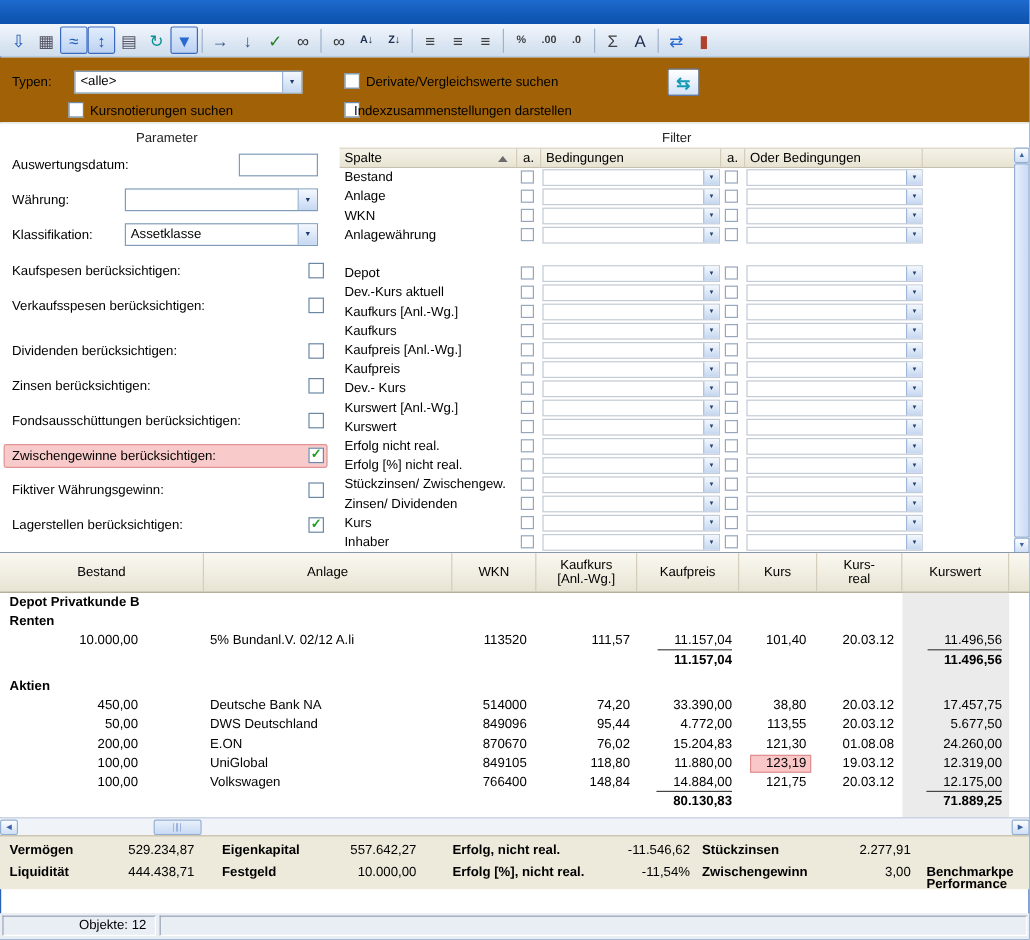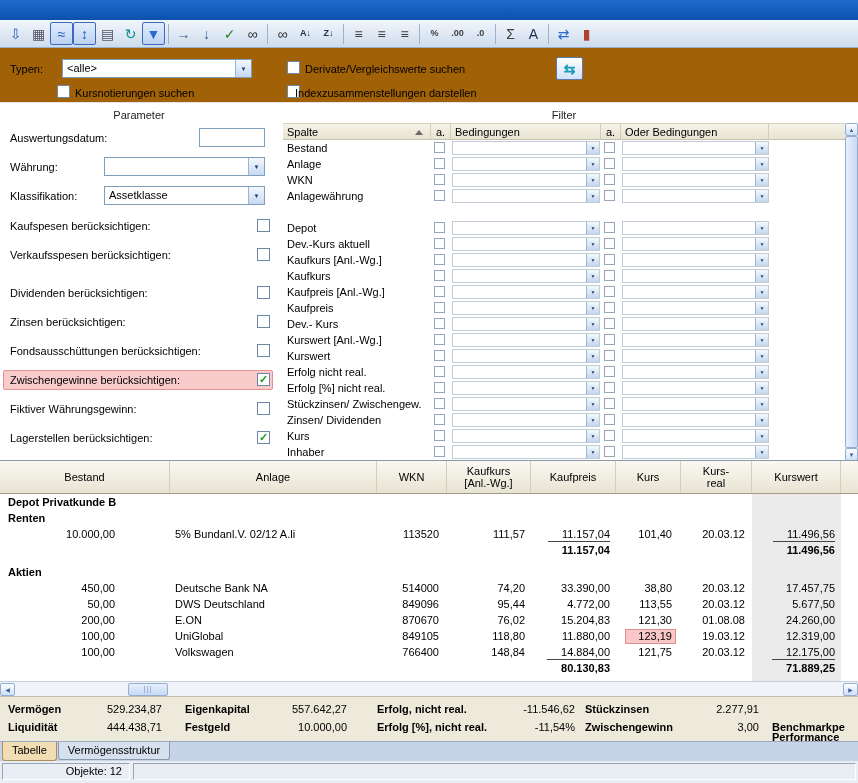--- a/index.html
+++ b/index.html
@@ -658,23 +658,19 @@
       <div class="sum-value" style="left: 47px; top: 24px;">444.438,71</div>
       <div class="sum-label" style="left: 185px; top: 24px;">Festgeld</div>
       <div class="sum-value" style="left: 232px; top: 24px;">10.000,00</div>
       <div class="sum-label" style="left: 377px; top: 24px;">Erfolg [%], nicht real.</div>
       <div class="sum-value" style="left: 460px; top: 24px;">-11,54%</div>
       <div class="sum-label" style="left: 585px; top: 24px;">Zwischengewinn</div>
       <div class="sum-value" style="left: 644px; top: 24px;">3,00</div>
       <div class="sum-label" style="left: 772px; top: 24px;">Benchmarkpe</div>
     </div>
 
-  <div id="tabs">
-    <div class="tab active">Tabelle</div>
-    <div class="tab">Vermögensstruktur</div>
-  </div>
 
   <div id="statusbar">
     <div id="status-cell">Objekte: 12</div>
     <div id="status-fill"></div>
   </div>
 
 </div>
 
 </body></html>

